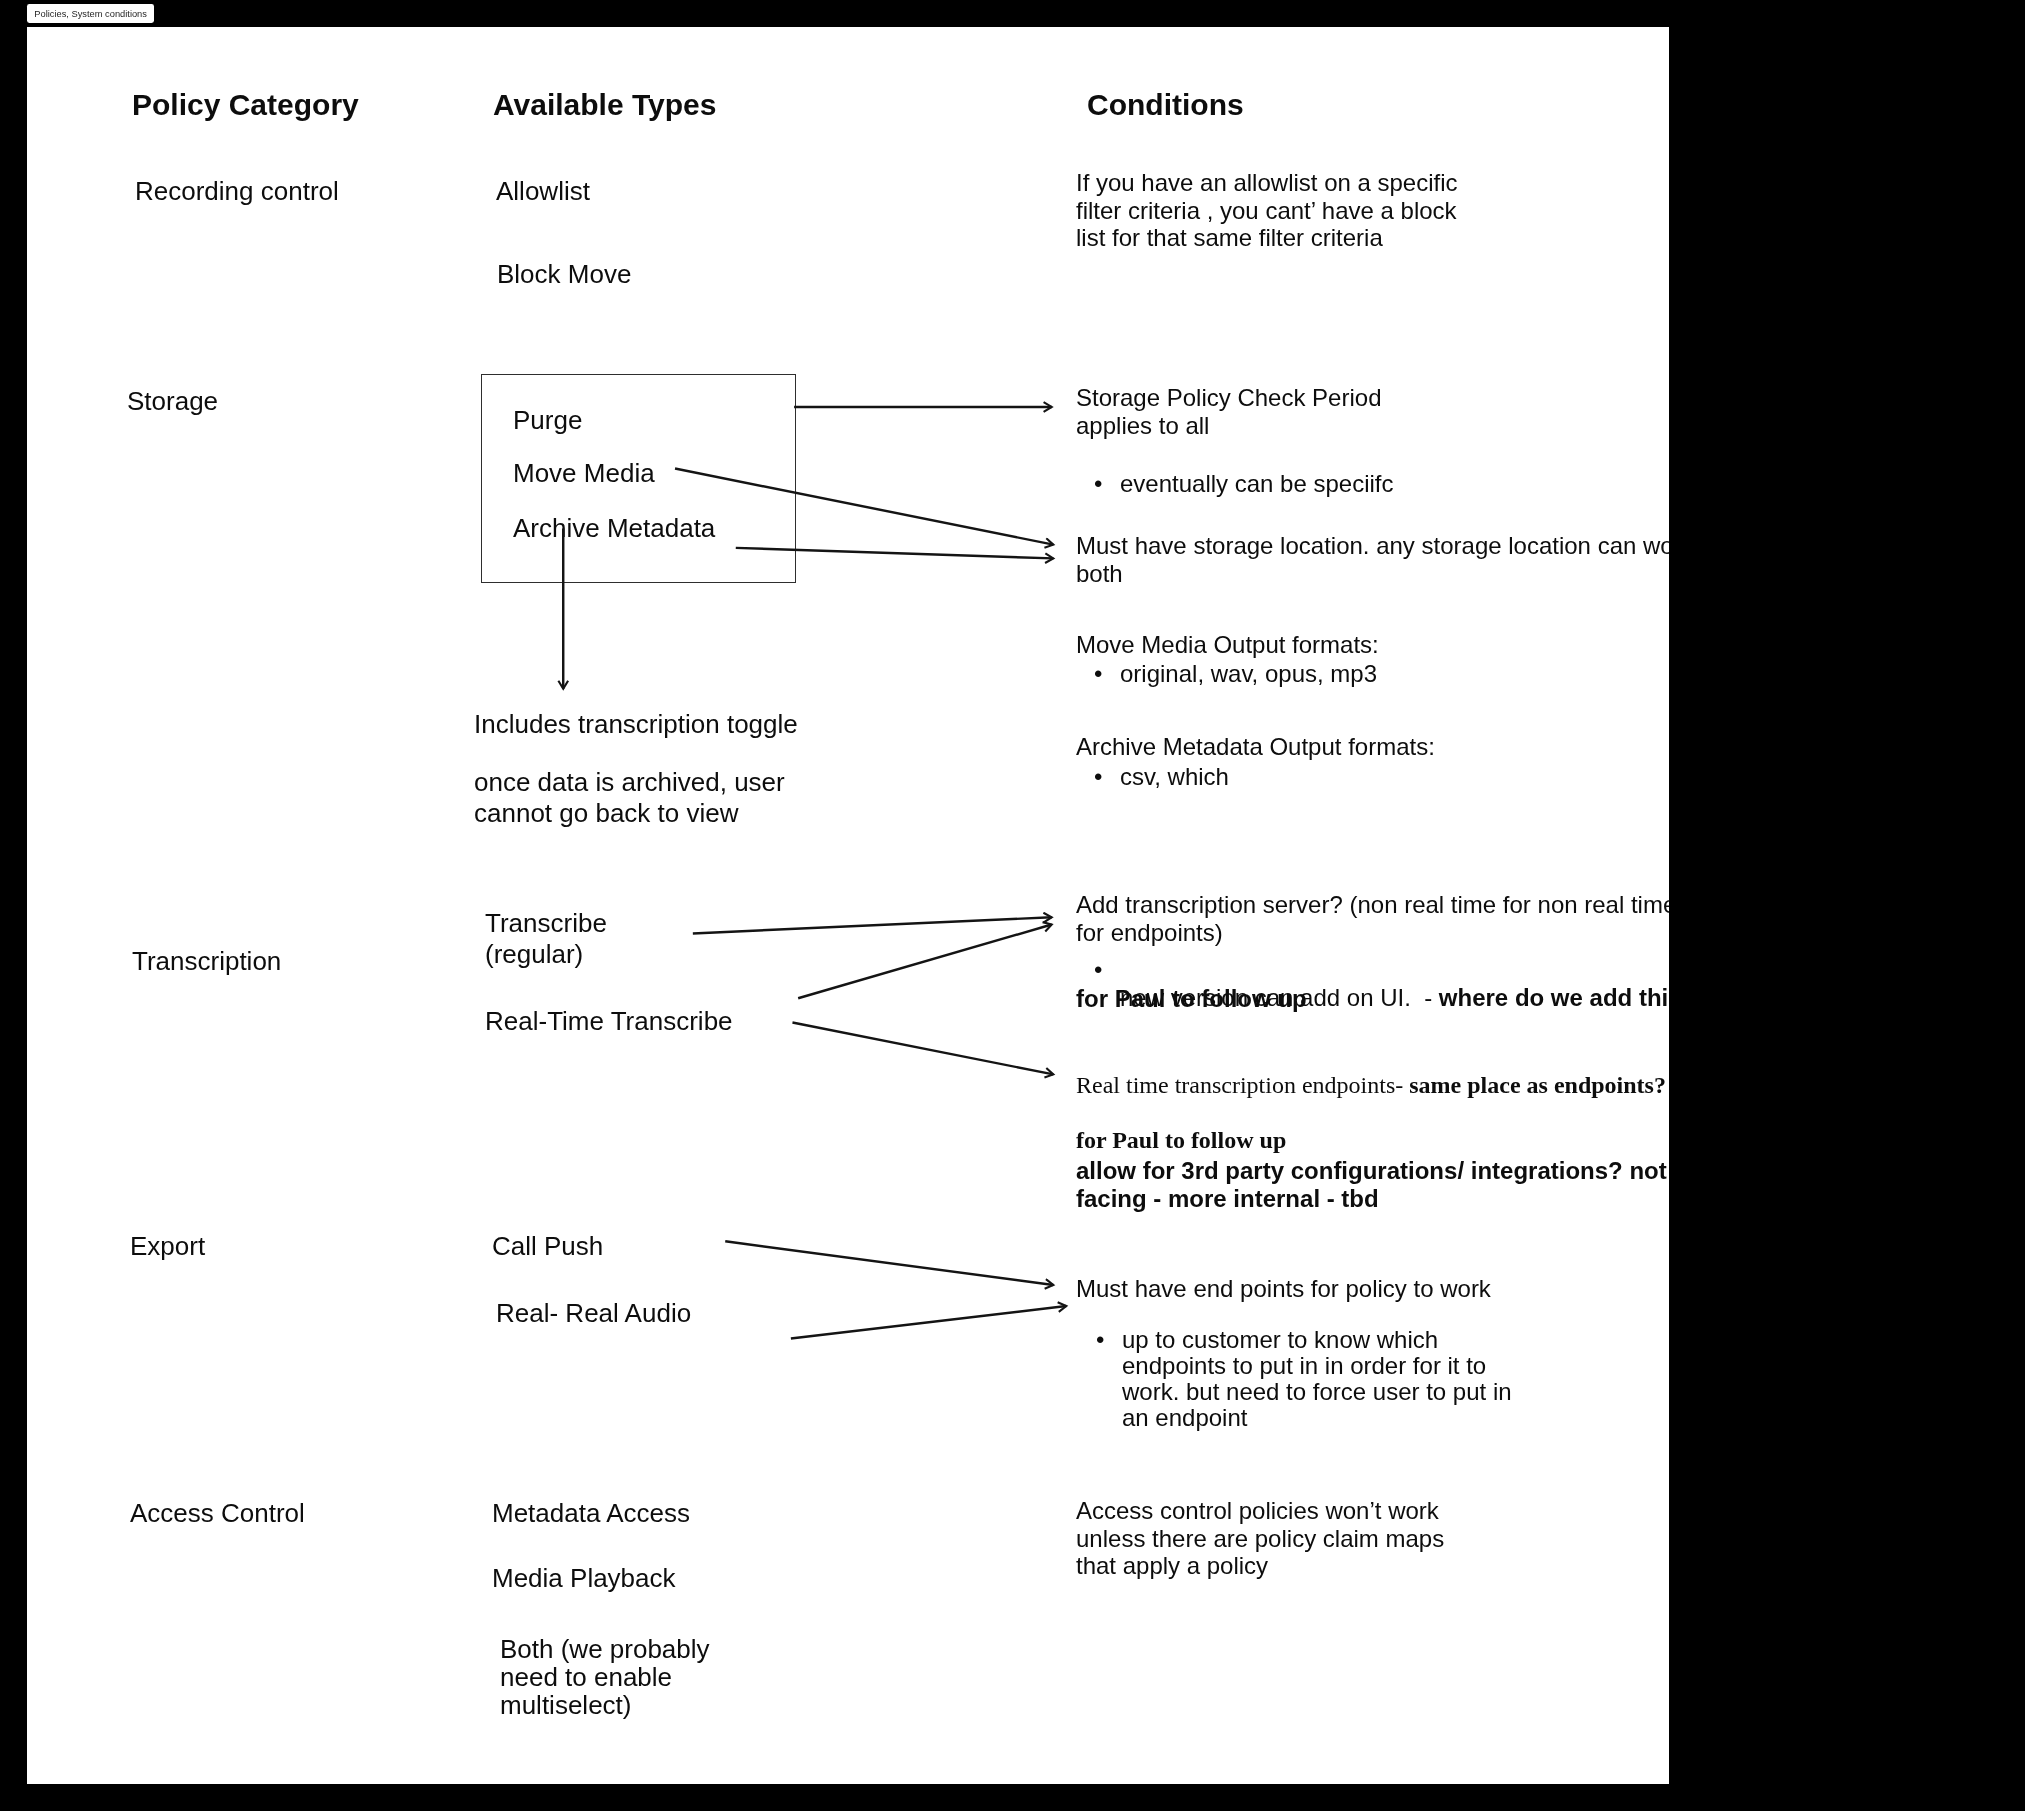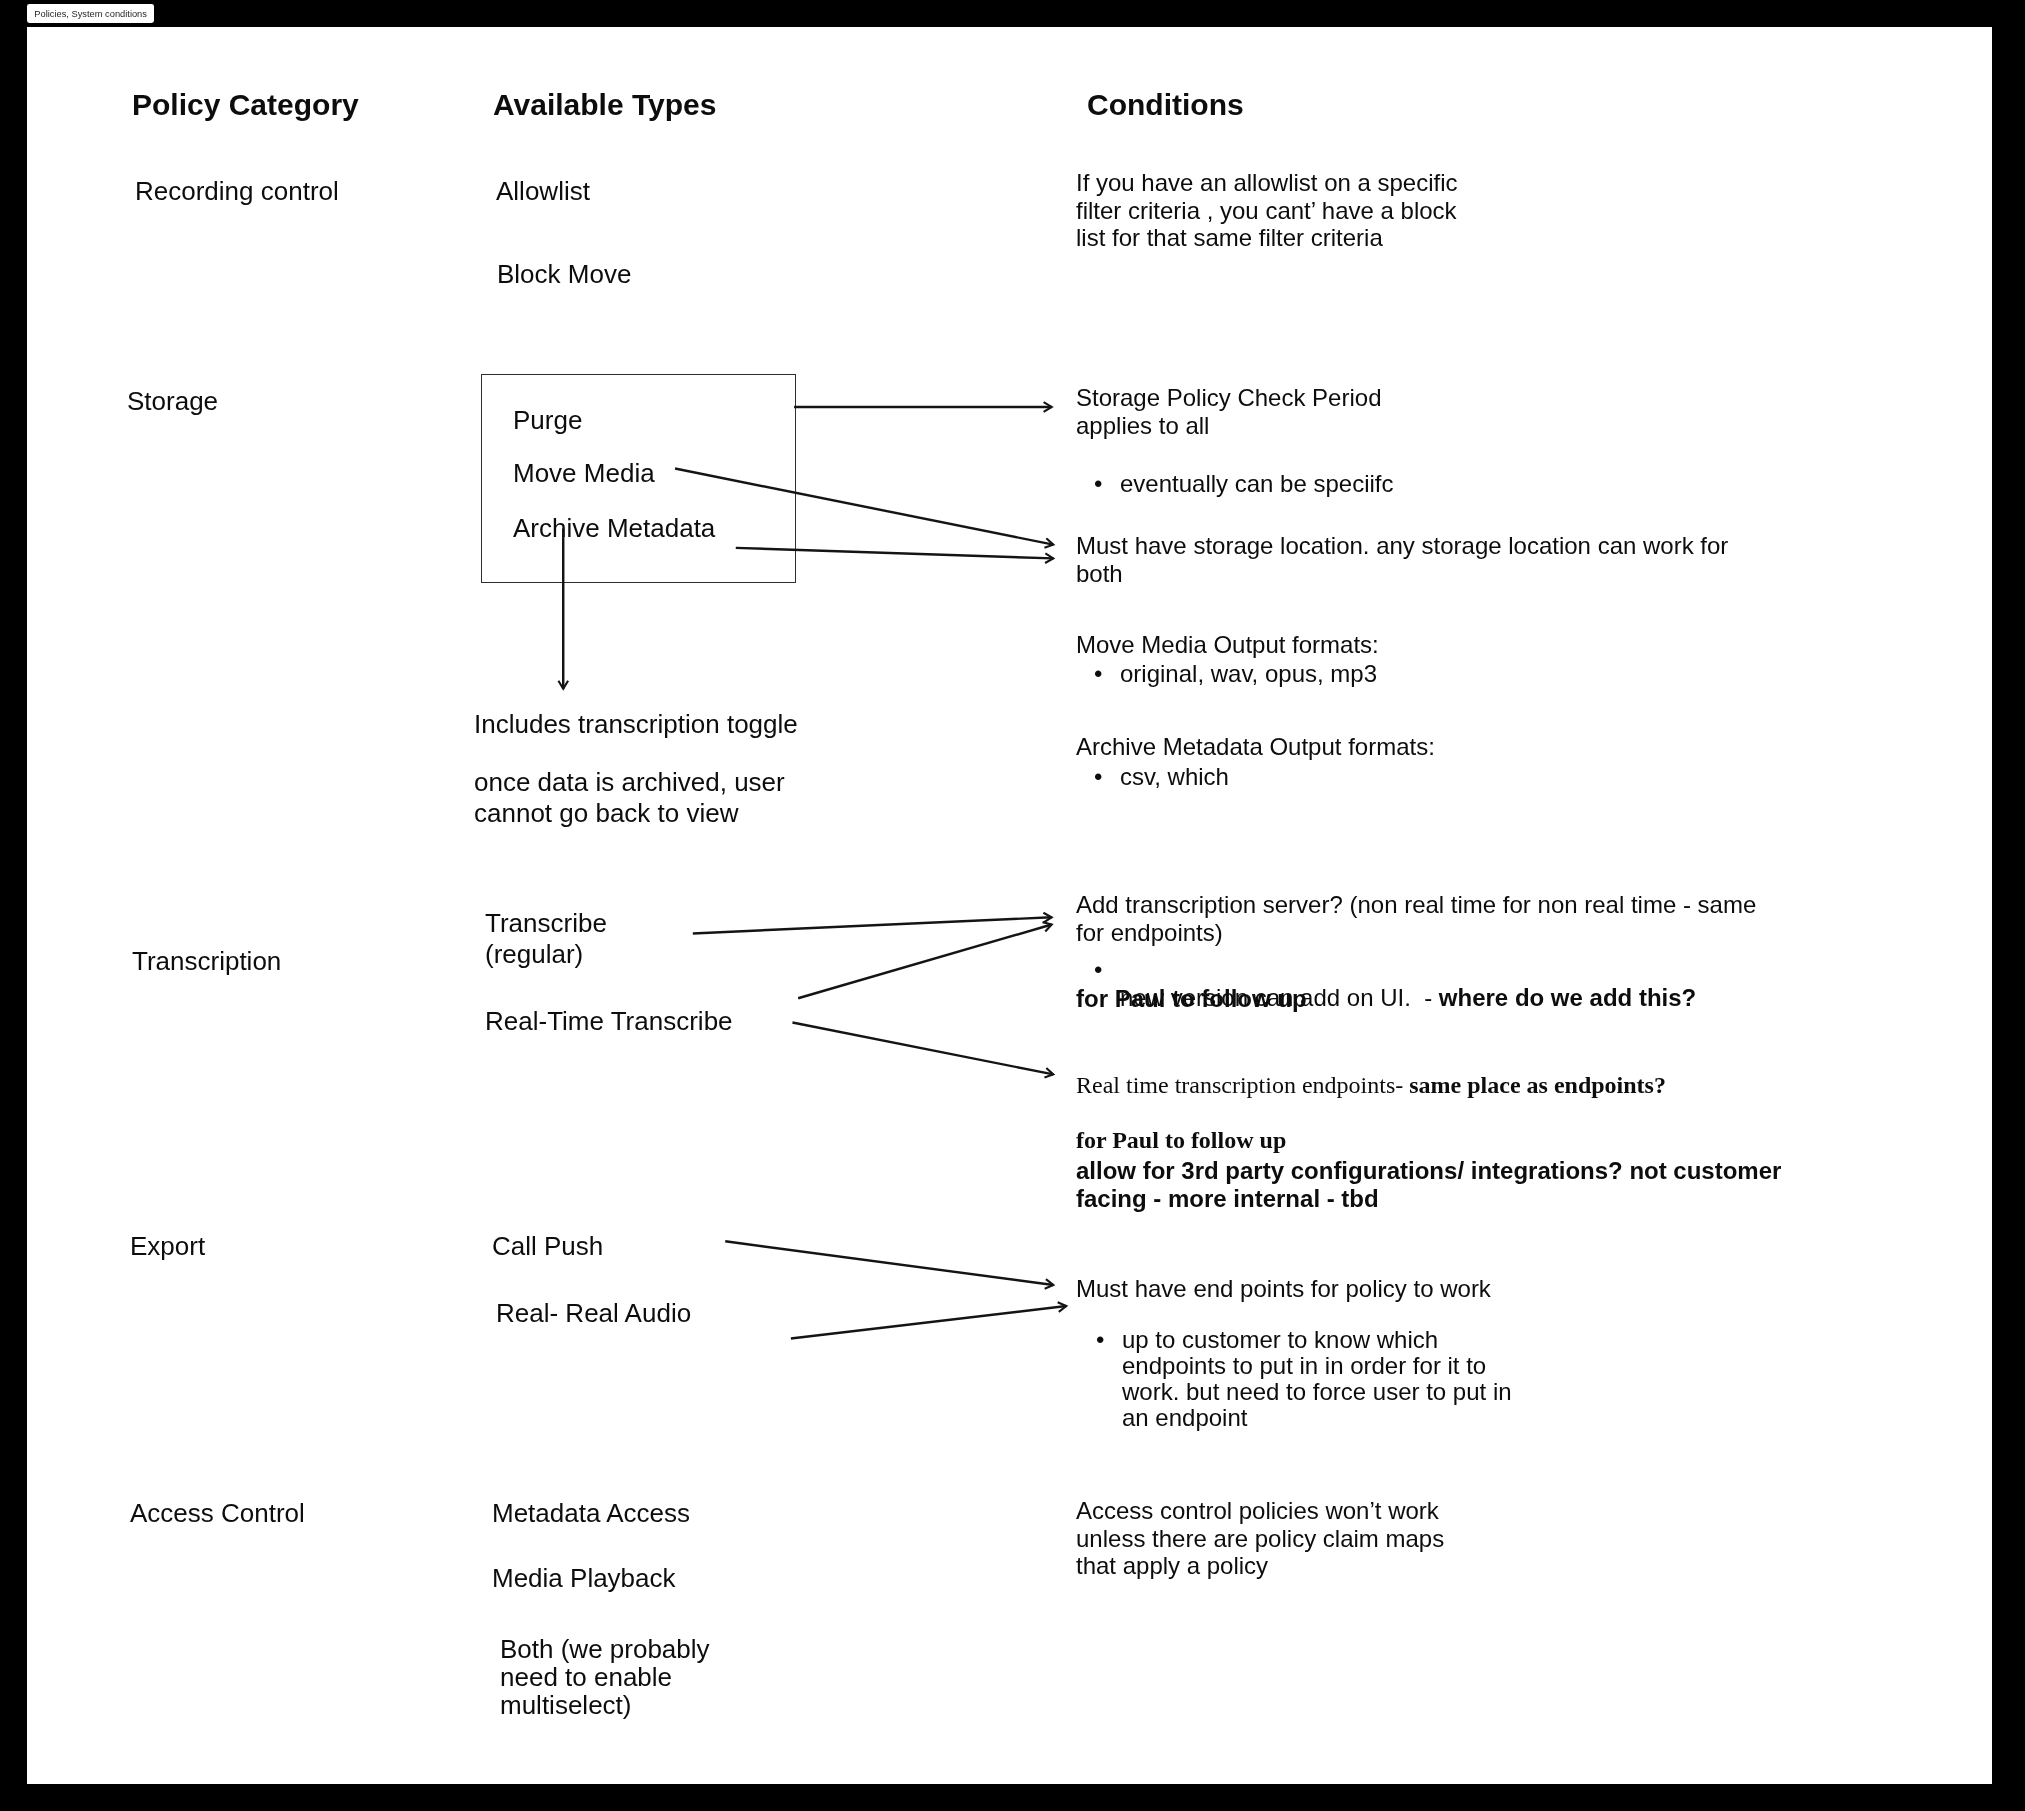--- a/index.html
+++ b/index.html
@@ -1,17 +1,17 @@
 <!DOCTYPE html>
 <html style="font-size:13px"><head>
 <meta charset="utf-8">
 <style>
   html,body { margin:0; padding:0; background:#000; }
   #stage {
-    position:relative; width:1992px; height:1812px; background:#000;
+    position:relative; width:1669px; height:1812px; background:#000;
     font-family:"Liberation Sans","DejaVu Sans",sans-serif; color:#0d0d0d;
     overflow:hidden;
   }
   #tab {
     position:absolute; left:27px; top:4px; height:19.4px; background:#fff;
     border-radius:2.4px; display:flex; align-items:center; padding:0 7.3px;
     font-size:9.3px; color:#1f1f1f; white-space:nowrap; z-index:3;
   }
   #canvas {
     position:absolute; left:27px; top:27px; width:1970px; height:1757px;

